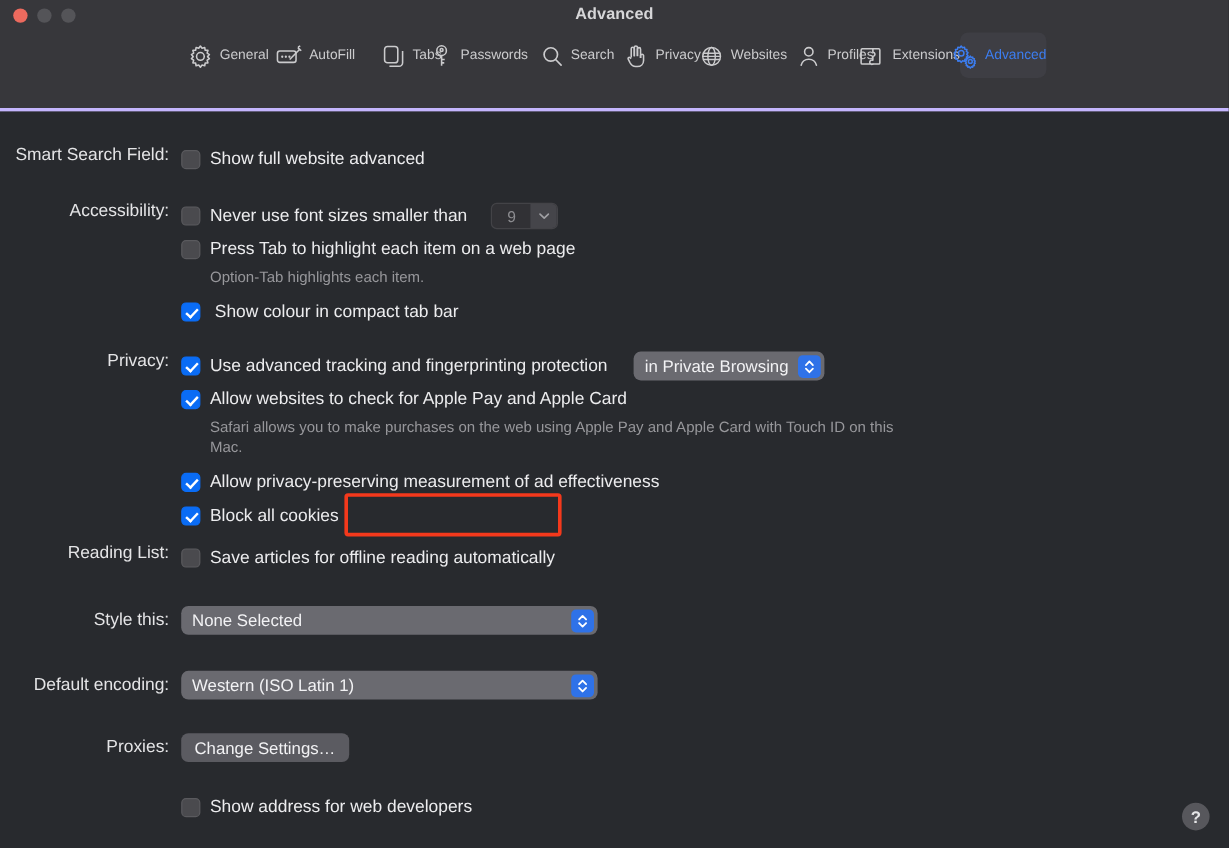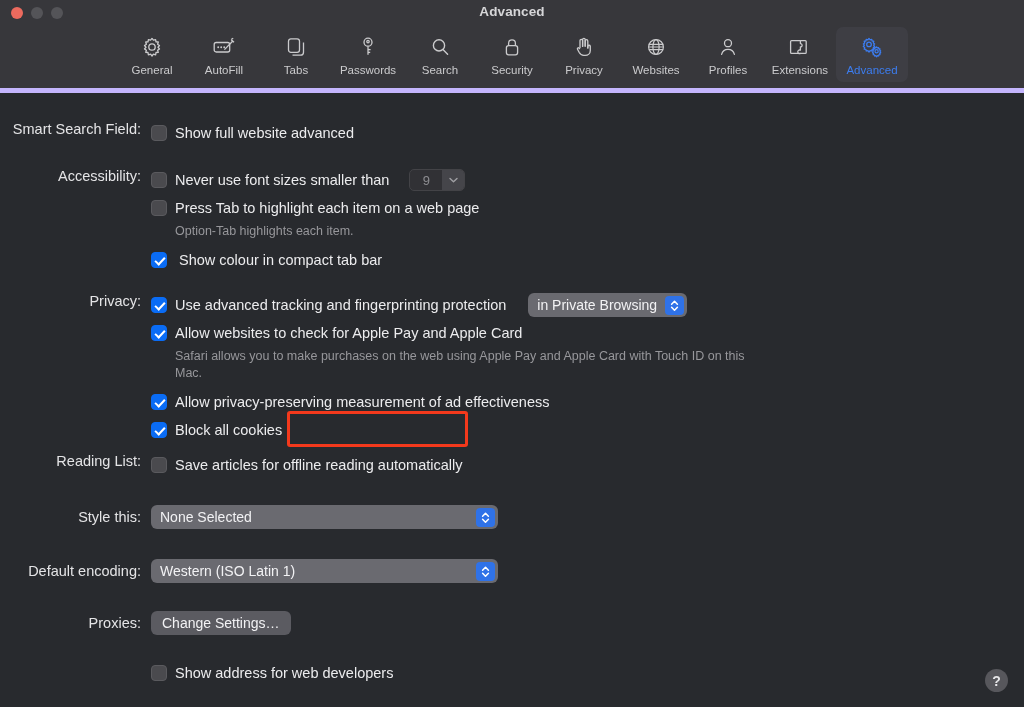--- a/index.html
+++ b/index.html
@@ -15,21 +15,21 @@
     overflow: hidden;
     position: relative;
     -webkit-font-smoothing: antialiased;
   }
 
   
   .titlebar {
     position: relative;
     height: 93px;
     background: #37373b;
-    border-bottom: 5px solid #c4b5fd;
+    border-bottom: 3px solid #c4b5fd;
     box-sizing: border-box;
   }
   .traffic-lights {
     position: absolute;
     left: 11px;
     top: 7px;
     display: flex;
     gap: 8px;
   }
   .tl {
@@ -62,21 +62,21 @@
     display: flex;
     justify-content: center;
     align-items: flex-start;
     gap: 0px;
   }
   .tb-item {
     width: 72px;
     padding: 6px 0 5px 0;
     border-radius: 7px;
     display: flex;
-    flex-direction: column;
+    flex-direction: row;
     align-items: center;
     justify-content: flex-end;
     gap: 4px;
     cursor: default;
   }
   .tb-item.selected {
     background: #3e3e44;
   }
   .tb-icon {
     height: 27px;
@@ -338,29 +338,20 @@
     <div class="tb-item">
       <span class="tb-icon">
         <svg width="24" height="24" viewBox="0 0 24 24" fill="none" stroke="#cbcbcd" stroke-width="1.4">
           <circle cx="11" cy="10.4" r="5.6"></circle>
           <path d="M15.2 14.8 19.6 19.2" stroke-linecap="round"></path>
         </svg>
       </span>
       <span class="tb-label">Search</span>
     </div>
 
-    <div class="tb-item">
-      <span class="tb-icon">
-        <svg width="24" height="24" viewBox="0 0 24 24" fill="none" stroke="#cbcbcd" stroke-width="1.3">
-          <rect x="6.4" y="10.6" width="11.2" height="9.2" rx="2.2"></rect>
-          <path d="M8.6 10.6V8.2a3.4 3.4 0 0 1 6.8 0v2.4"></path>
-        </svg>
-      </span>
-      <span class="tb-label">Security</span>
-    </div>
 
     <div class="tb-item">
       <span class="tb-icon">
         <svg width="24" height="24" viewBox="0 0 24 24" fill="none" stroke="#cbcbcd" stroke-width="1.3">
           <path d="M8 13V5.6a1.3 1.3 0 0 1 2.6 0V12"></path>
           <path d="M10.6 11.6V4.6a1.3 1.3 0 0 1 2.6 0v7"></path>
           <path d="M13.2 11.8V6a1.3 1.3 0 0 1 2.6 0v7.4"></path>
           <path d="M15.8 13.4v-2.2a1.3 1.3 0 0 1 2.5 0v4.2c0 3-2.3 5-5.2 5h-1.4c-2.6 0-3.6-1.3-4.6-3.1L5.5 14.2c-.5-.9.7-1.9 1.5-1.1L8 13.9"></path>
         </svg>
       </span>

